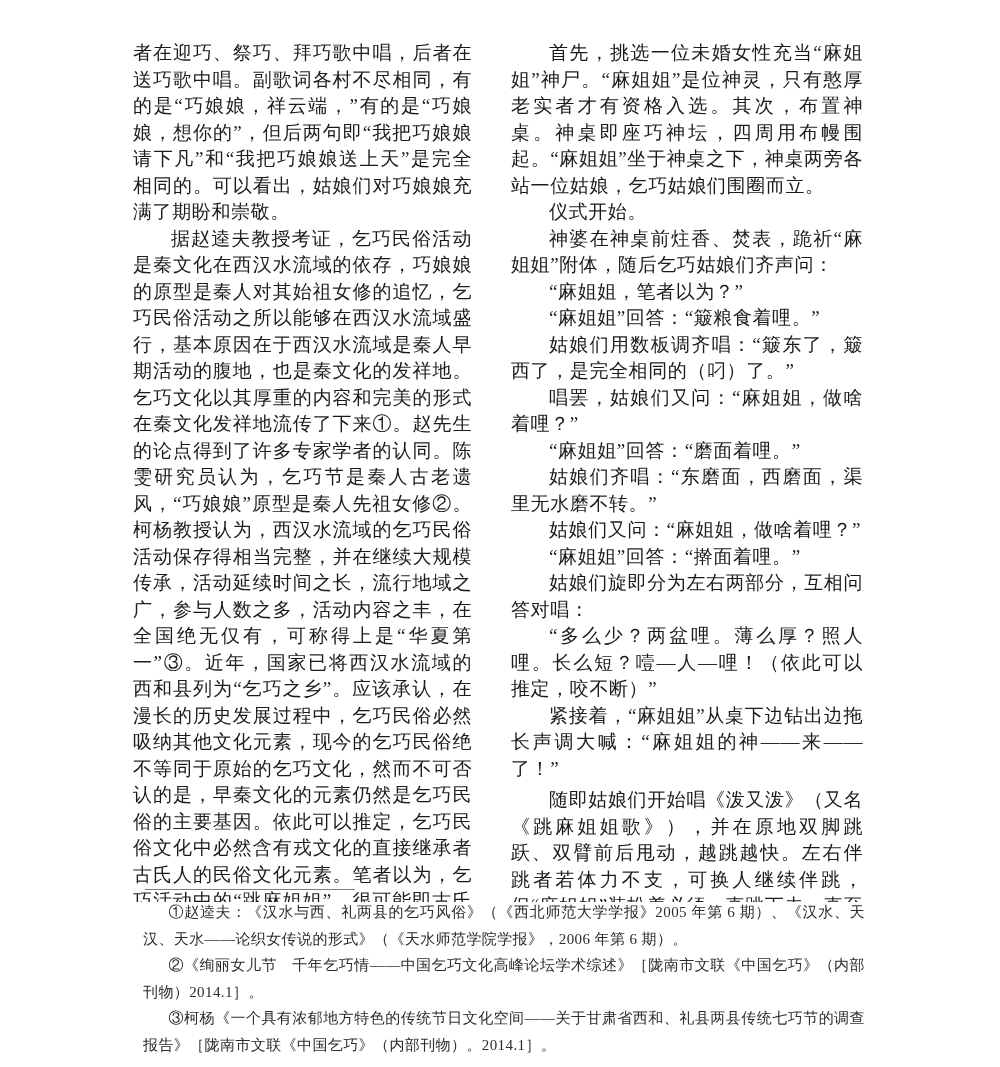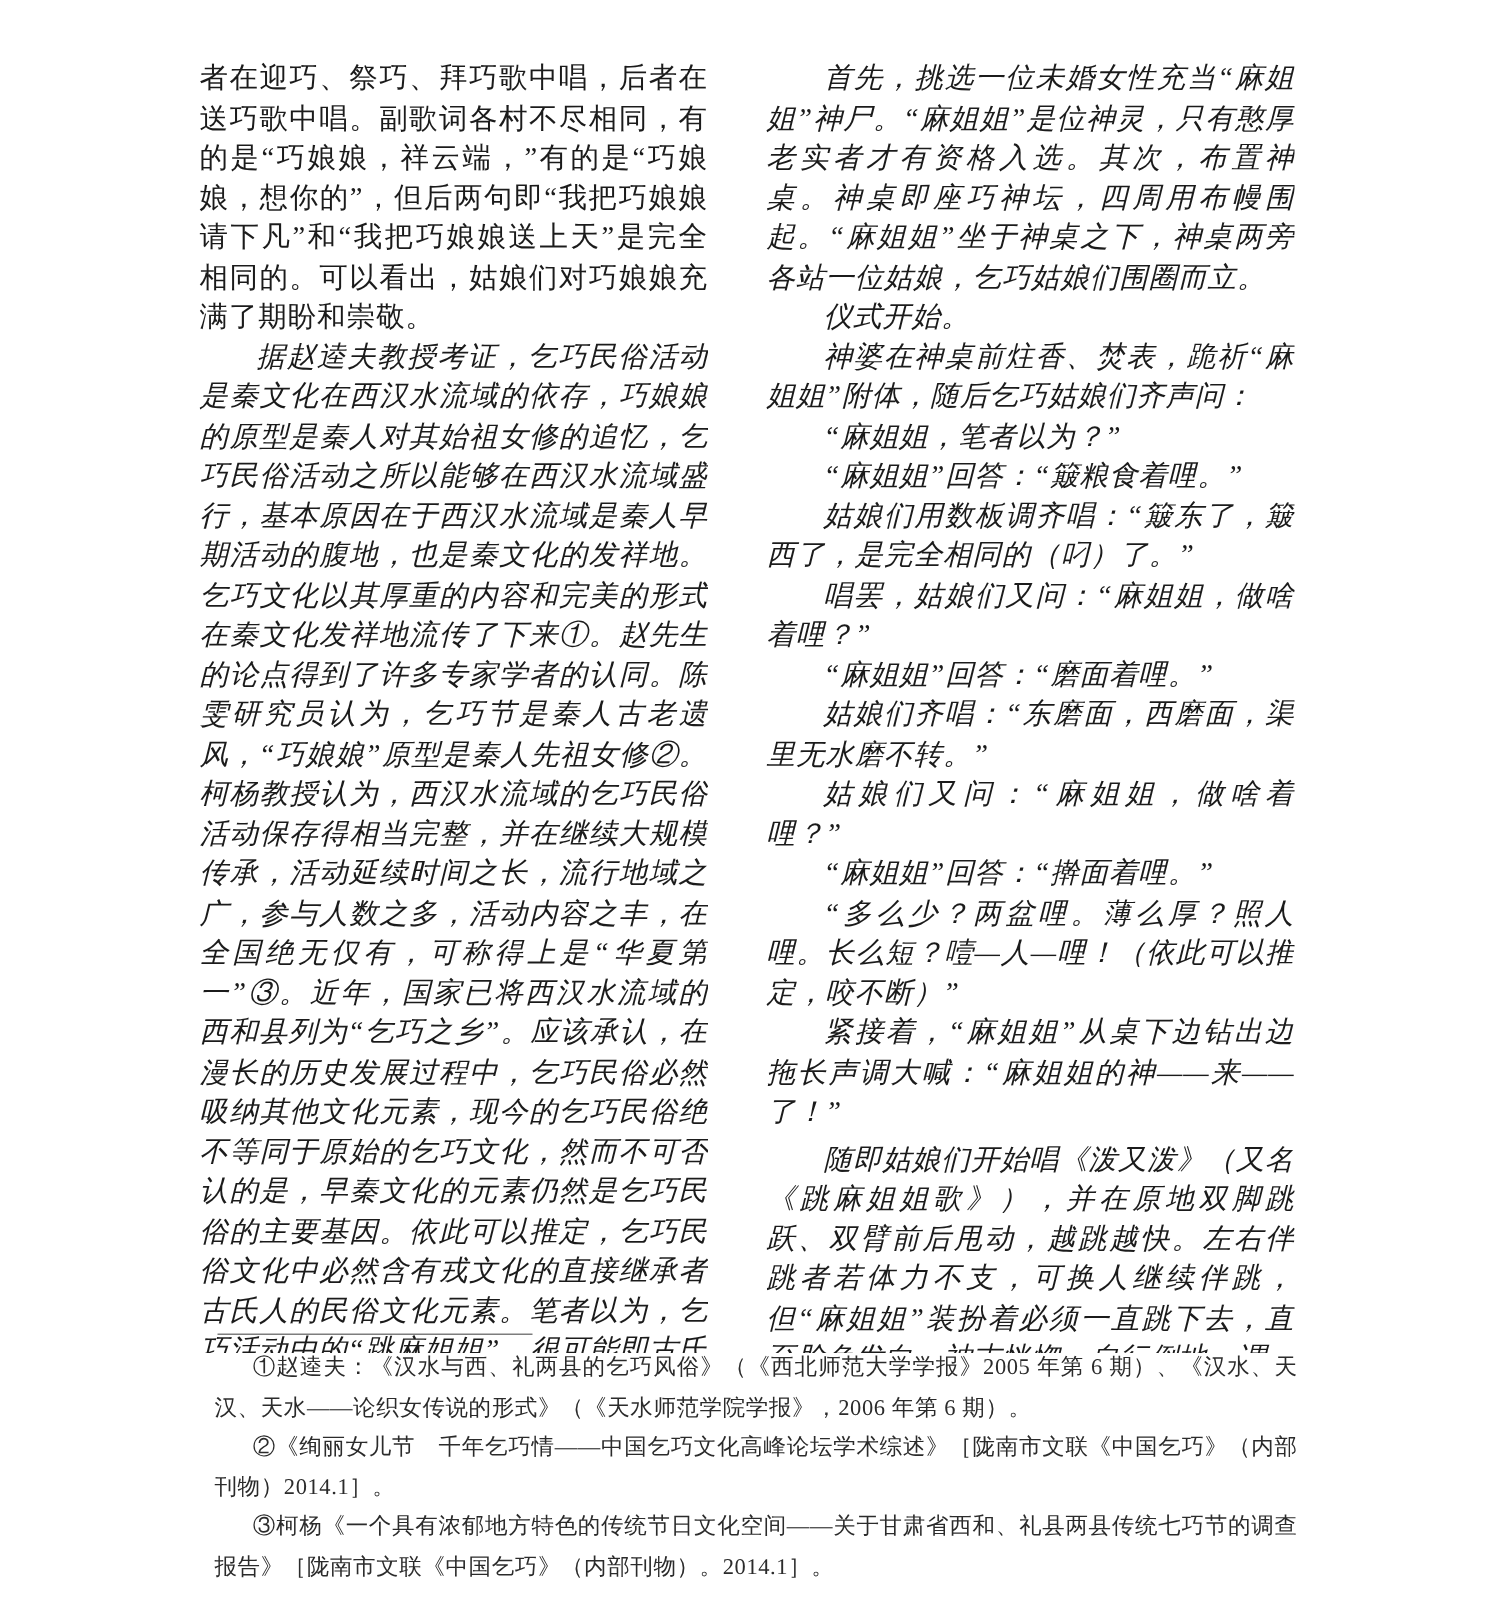--- a/index.html
+++ b/index.html
@@ -33,21 +33,20 @@
   .column p {
     margin: 0;
     font-size: 19px;
     line-height: 26.5px;
     letter-spacing: 0.6px;
     text-align: justify;
     text-justify: inter-ideograph;
   }
   .column p.indent {
     text-indent: 2em;
-    font-style: italic;
   }
   .column p.para-space {
     margin-top: 5px;
   }
   .footnote-sep {
     position: absolute;
     left: 145px;
     top: 889px;
     width: 210px;
     height: 0;
@@ -86,20 +85,21 @@
     <p class="indent">仪式开始。</p>
     <p class="indent">神婆在神桌前炷香、焚表，跪祈“麻姐姐”附体，随后乞巧姑娘们齐声问：</p>
     <p class="indent">“麻姐姐，笔者以为？”</p>
     <p class="indent">“麻姐姐”回答：“簸粮食着哩。”</p>
     <p class="indent">姑娘们用数板调齐唱：“簸东了，簸西了，是完全相同的（叼）了。”</p>
     <p class="indent">唱罢，姑娘们又问：“麻姐姐，做啥着哩？”</p>
     <p class="indent">“麻姐姐”回答：“磨面着哩。”</p>
     <p class="indent">姑娘们齐唱：“东磨面，西磨面，渠里无水磨不转。”</p>
     <p class="indent">姑娘们又问：“麻姐姐，做啥着哩？”</p>
     <p class="indent">“麻姐姐”回答：“擀面着哩。”</p>
+    <p class="indent">姑娘们旋即分为左右两部分，互相问答对唱：</p>
     <p class="indent">“多么少？两盆哩。薄么厚？照人哩。长么短？噎—人—哩！（依此可以推定，咬不断）”</p>
     <p class="indent">紧接着，“麻姐姐”从桌下边钻出边拖长声调大喊：“麻姐姐的神——来——了！”</p>
     <p class="indent para-space">随即姑娘们开始唱《泼又泼》（又名《跳麻姐姐歌》），并在原地双脚跳跃、双臂前后甩动，越跳越快。左右伴跳者若体力不支，可换人继续伴跳，但“麻姐姐”装扮着必须一直跳下去，直至脸色发白、神志恍惚，自行倒地，谓</p>
   </div>
 
   <div class="footnote-sep"></div>
 
   <div class="footnotes">
     <p>①赵逵夫：《汉水与西、礼两县的乞巧风俗》（《西北师范大学学报》2005 年第 6 期）、《汉水、天汉、天水——论织女传说的形式》（《天水师范学院学报》，2006 年第 6 期）。</p>
     <p>②《绚丽女儿节　千年乞巧情——中国乞巧文化高峰论坛学术综述》［陇南市文联《中国乞巧》（内部刊物）2014.1］。</p>

